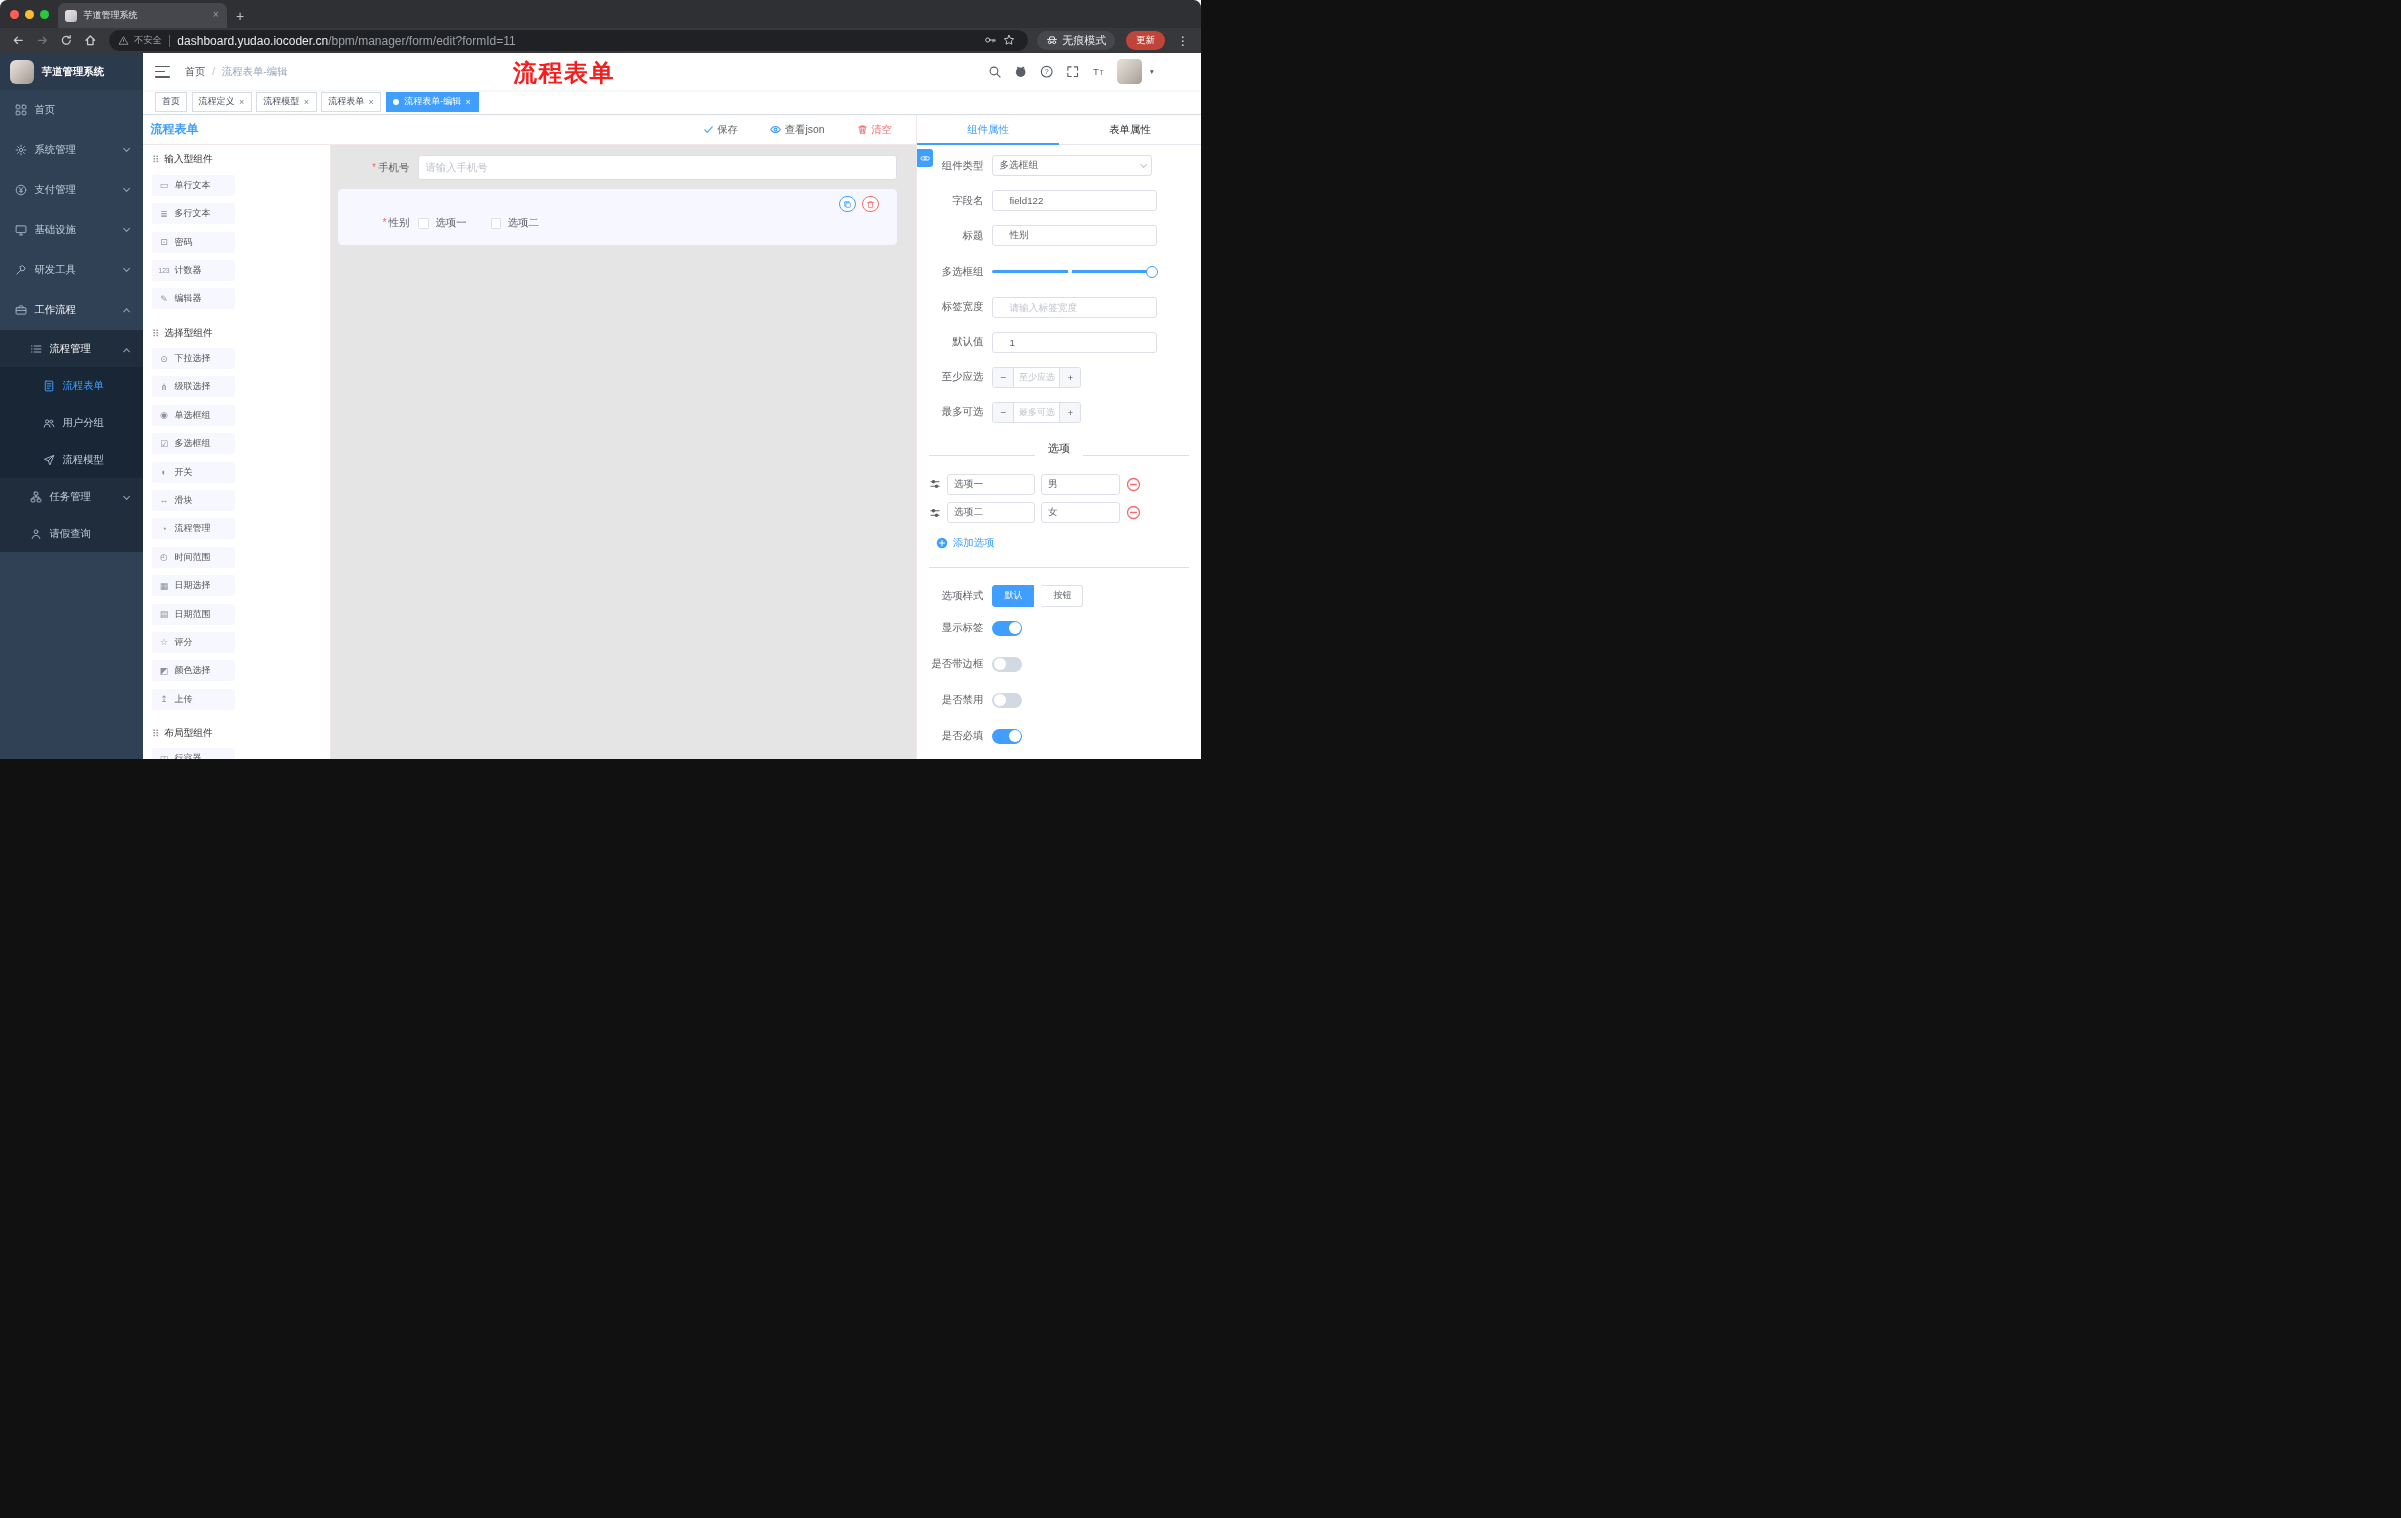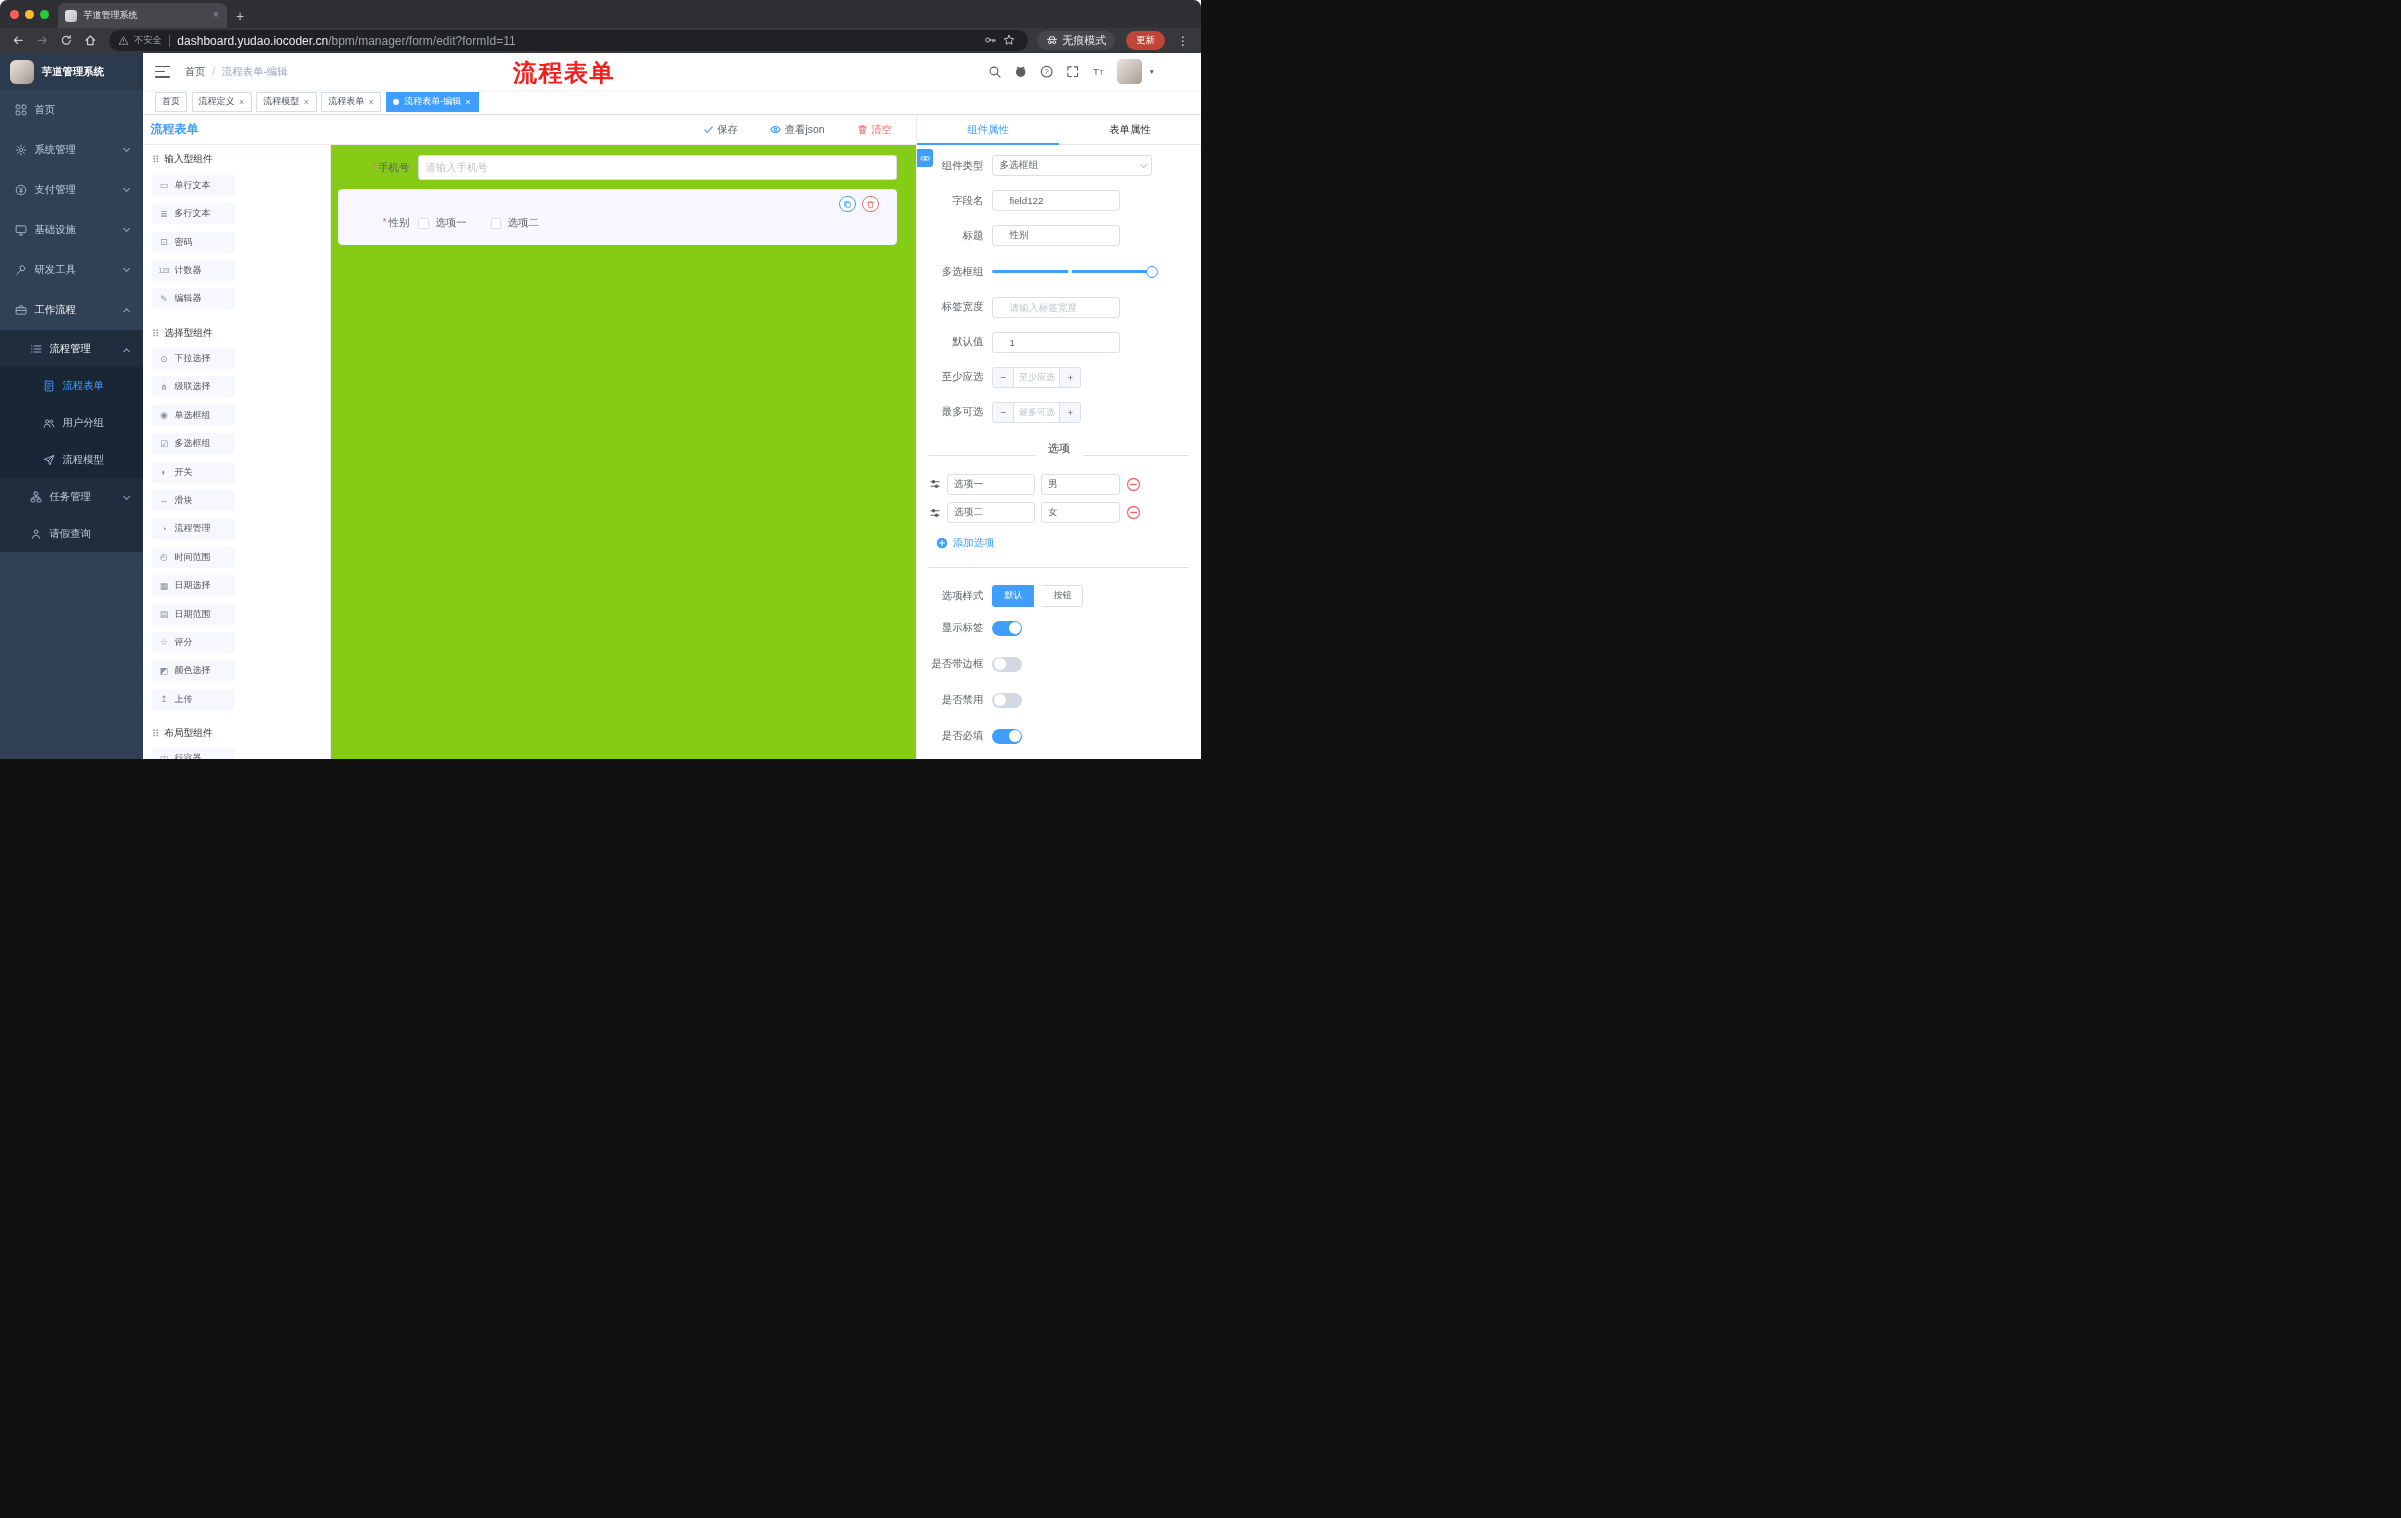--- a/index.html
+++ b/index.html
@@ -105,21 +105,21 @@
   .sec2{margin-top:16.3px;} 
   .chips{display:flex;flex-wrap:wrap;gap:7.4px 6px;}
   .chip{width:83px;height:21px;background:#f6f7ff;border-radius:2.2px;display:flex;align-items:center;gap:4.5px;
     padding:0 3px 0 6px;font-size:9px;color:#555;cursor:move;white-space:nowrap;overflow:hidden;}
   .chip .ci{color:#8a919d;font-size:9px;width:12px;flex:none;text-align:center;}
   .req::before{content:"*";color:#f56c6c;margin-right:2.2px;}
   .inp{height:21px;border:0.7px solid #dcdfe6;border-radius:3px;padding:0 6px;font-size:9.7px;color:#606266;
     background:#fff;outline:none;font-family:inherit;}
   .inp::placeholder{color:#c0c4cc;}
 
-  .canvas{flex:1;padding:10.4px 19.3px 0 7.4px;min-width:0;background:#84cc16;}
+  .canvas{flex:1;padding:10.4px 19.3px 0 7.4px;min-width:0;background:#e5e5e5;}
   .frow{display:flex;align-items:center;}
   .flabel{width:80px;flex:none;text-align:right;padding-right:9px;font-size:10.4px;color:#606266;}
   .canvas .big-inp{flex:1;height:25px;font-size:10.4px;}
   .sel-item{margin-top:9px;background:#f6f7ff;border-radius:4.5px;position:relative;padding:27px 0 15px 0;}
   .item-tools{position:absolute;top:6.7px;right:18px;display:flex;gap:6.7px;}
   .tool-circle{width:16.3px;height:16.3px;border-radius:50%;background:#fff;display:flex;align-items:center;justify-content:center;cursor:pointer;}
   .tool-circle svg{width:9px;height:9px;fill:none;stroke-width:1.4;stroke-linecap:round;stroke-linejoin:round;}
   .tool-circle.copy{border:0.7px solid #409eff;} .tool-circle.copy svg{stroke:#409eff;}
   .tool-circle.del{border:0.7px solid #f56c6c;} .tool-circle.del svg{stroke:#f56c6c;}
   .cbgroup{display:flex;align-items:center;gap:24px;}
@@ -133,21 +133,21 @@
   .ptab.active{color:#409eff;}
   .ptab.active::after{content:"";position:absolute;left:0;right:0;bottom:-0.7px;height:1.5px;background:#409eff;}
   .panel-badge{position:absolute;left:0;top:34px;width:16.3px;height:18px;background:#409eff;border-radius:0 3px 3px 0;
     display:flex;align-items:center;justify-content:center;cursor:pointer;z-index:2;}
   .panel-badge svg{width:10.4px;height:10.4px;}
   .panel-badge svg *{stroke:#fff;fill:none;stroke-width:1.4;}
   .pbody{flex:1;padding:10.4px 0 0 0;overflow:hidden;}
   .prow{display:flex;align-items:center;margin-bottom:14px;padding-left:10.4px;}
   .plabel{width:65px;flex:none;text-align:right;padding-right:9px;font-size:10.4px;color:#606266;}
   .pctl{width:160px;}
-  .pctl .inp{width:128px;padding-left:16px;}
+  .pctl .inp{width:165px;padding-left:16px;}
   .psel{width:160px;height:21px;border:0.7px solid #dcdfe6;border-radius:3px;display:flex;align-items:center;
     padding:0 6px;font-size:9.7px;color:#606266;cursor:pointer;background:#fff;}
   .psel .scaret{margin-left:auto;width:5.2px;height:5.2px;border-right:1px solid #c0c4cc;border-bottom:1px solid #c0c4cc;
     transform:rotate(45deg) translateY(-1.5px);}
   .slider{position:relative;width:160px;height:3px;border-radius:1.5px;background:#409eff;margin:9.7px 0;}
   .slider .stop{position:absolute;left:47%;top:-0.7px;width:4.5px;height:4.5px;border-radius:50%;background:#fff;}
   .slider .handle{position:absolute;right:-6px;top:-4.5px;width:12px;height:12px;border-radius:50%;
     background:#fff;border:1.5px solid #409eff;cursor:grab;}
   .stepper{display:flex;width:89px;height:21px;border:0.7px solid #dcdfe6;border-radius:3px;overflow:hidden;}
   .step-btn{width:21px;background:#f5f7fa;color:#606266;display:flex;align-items:center;justify-content:center;

